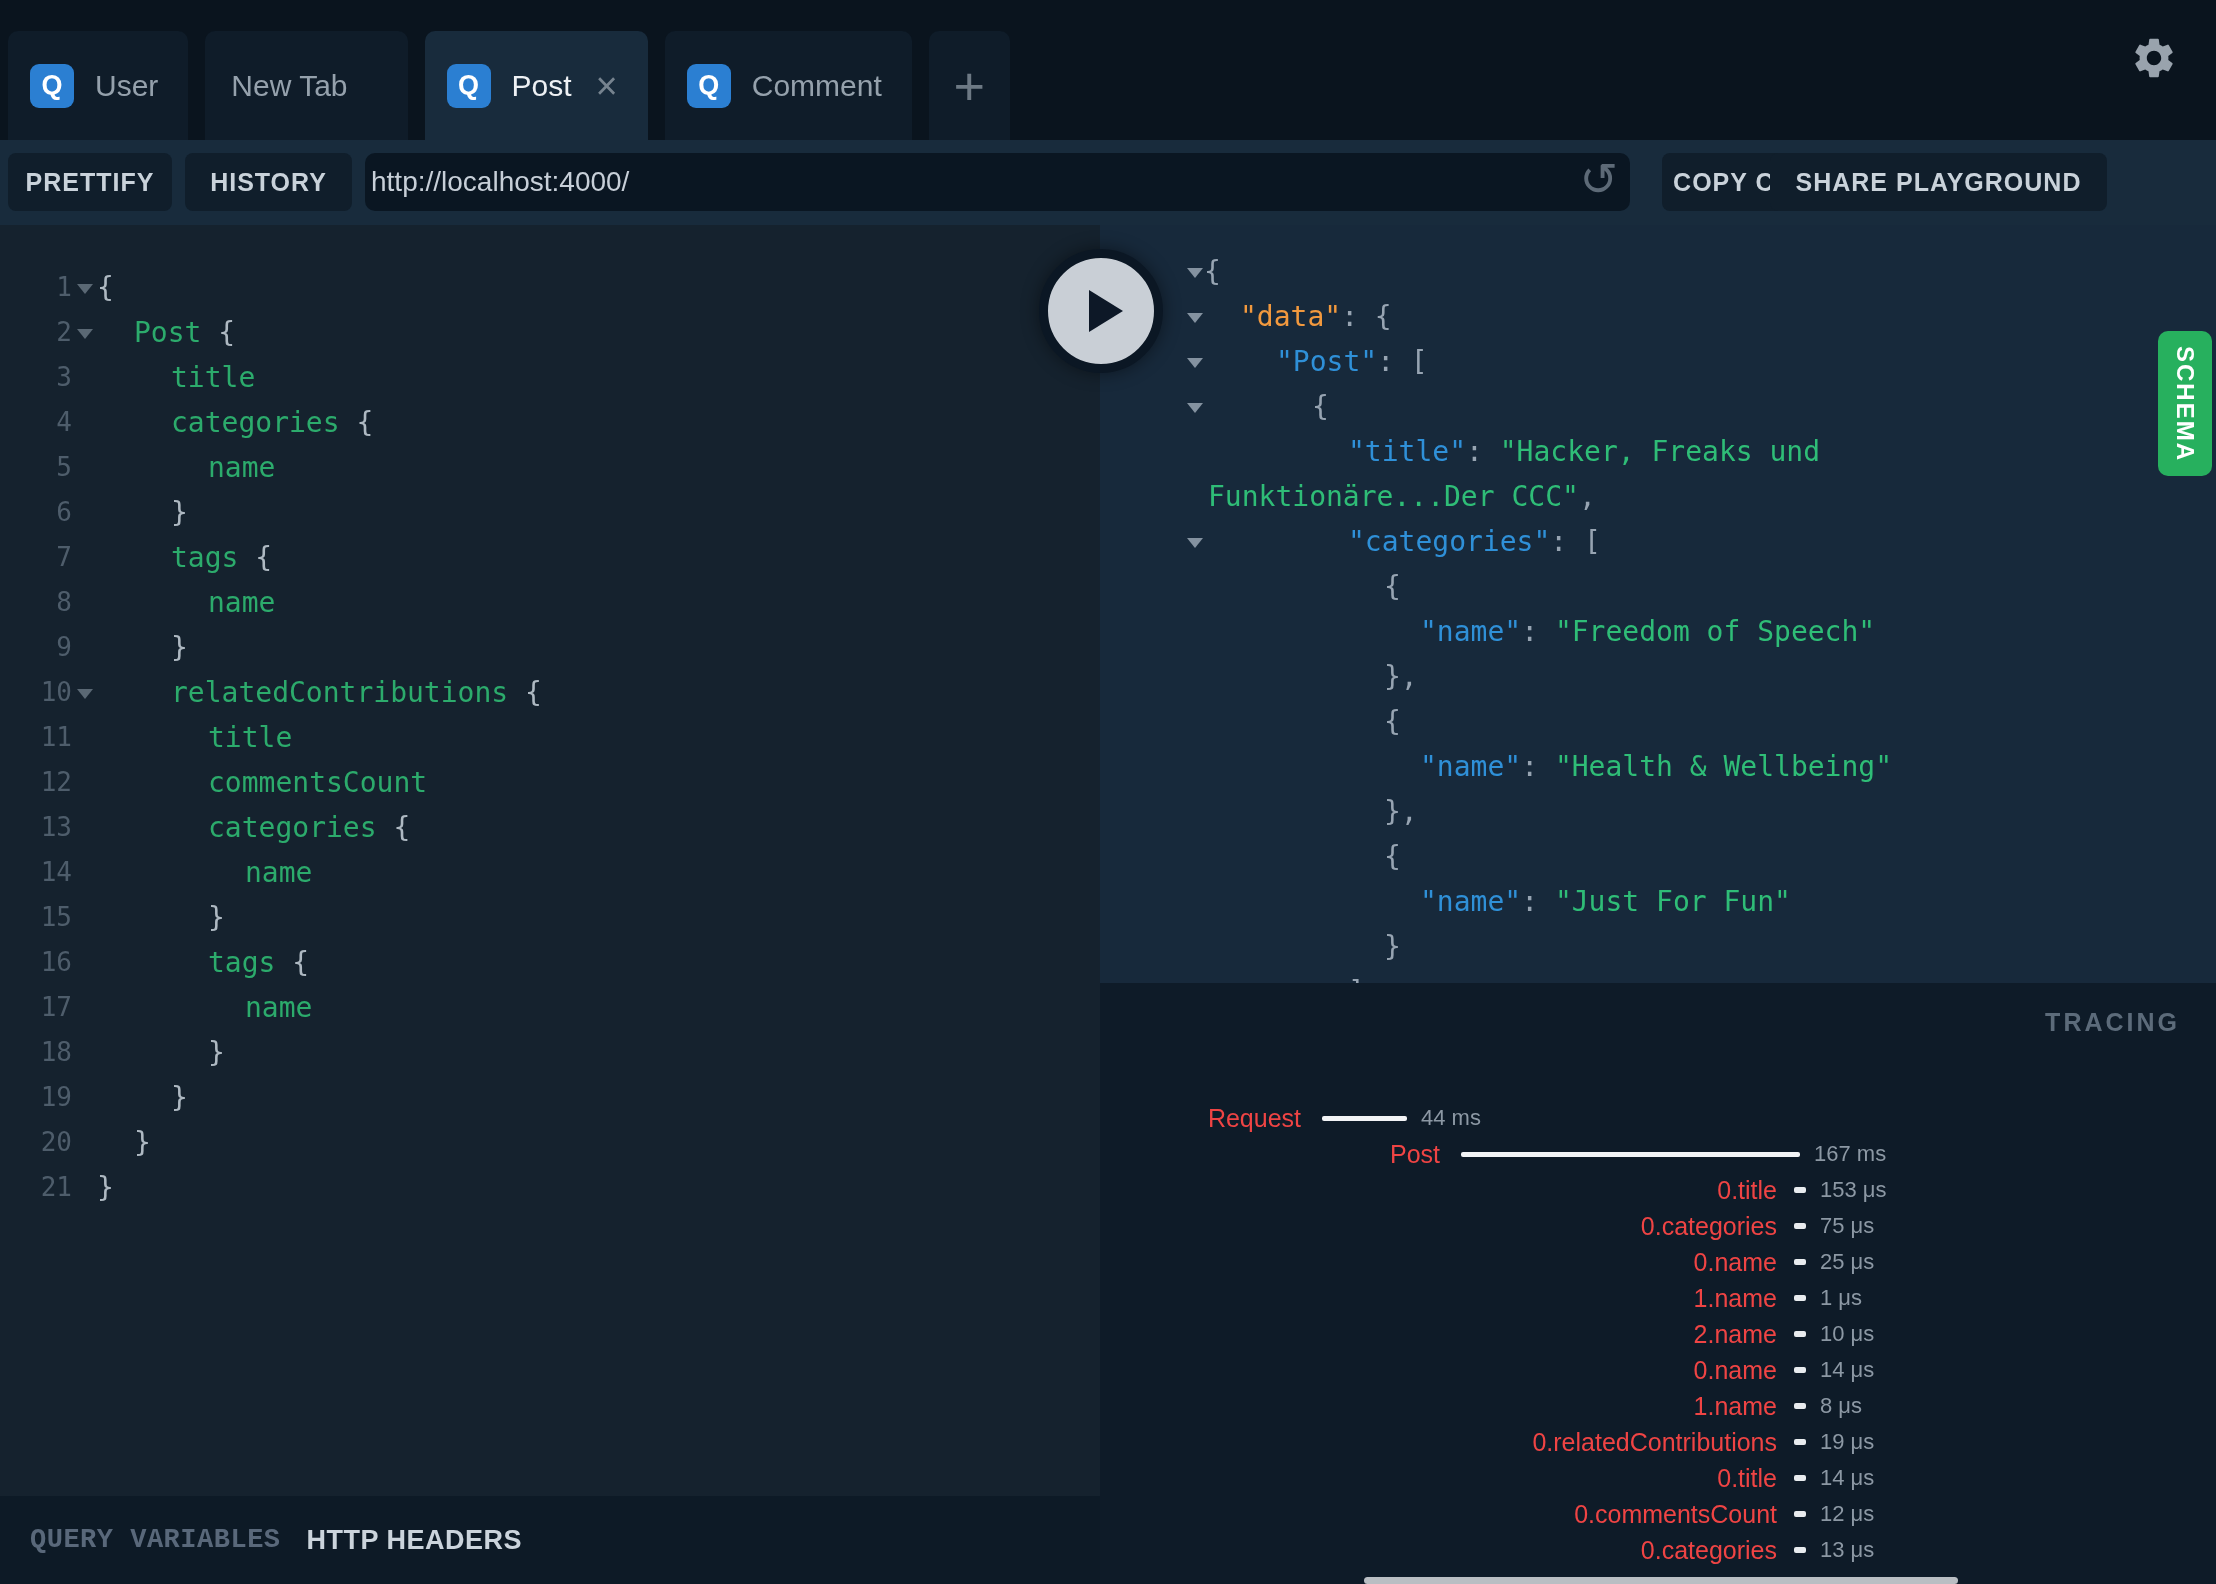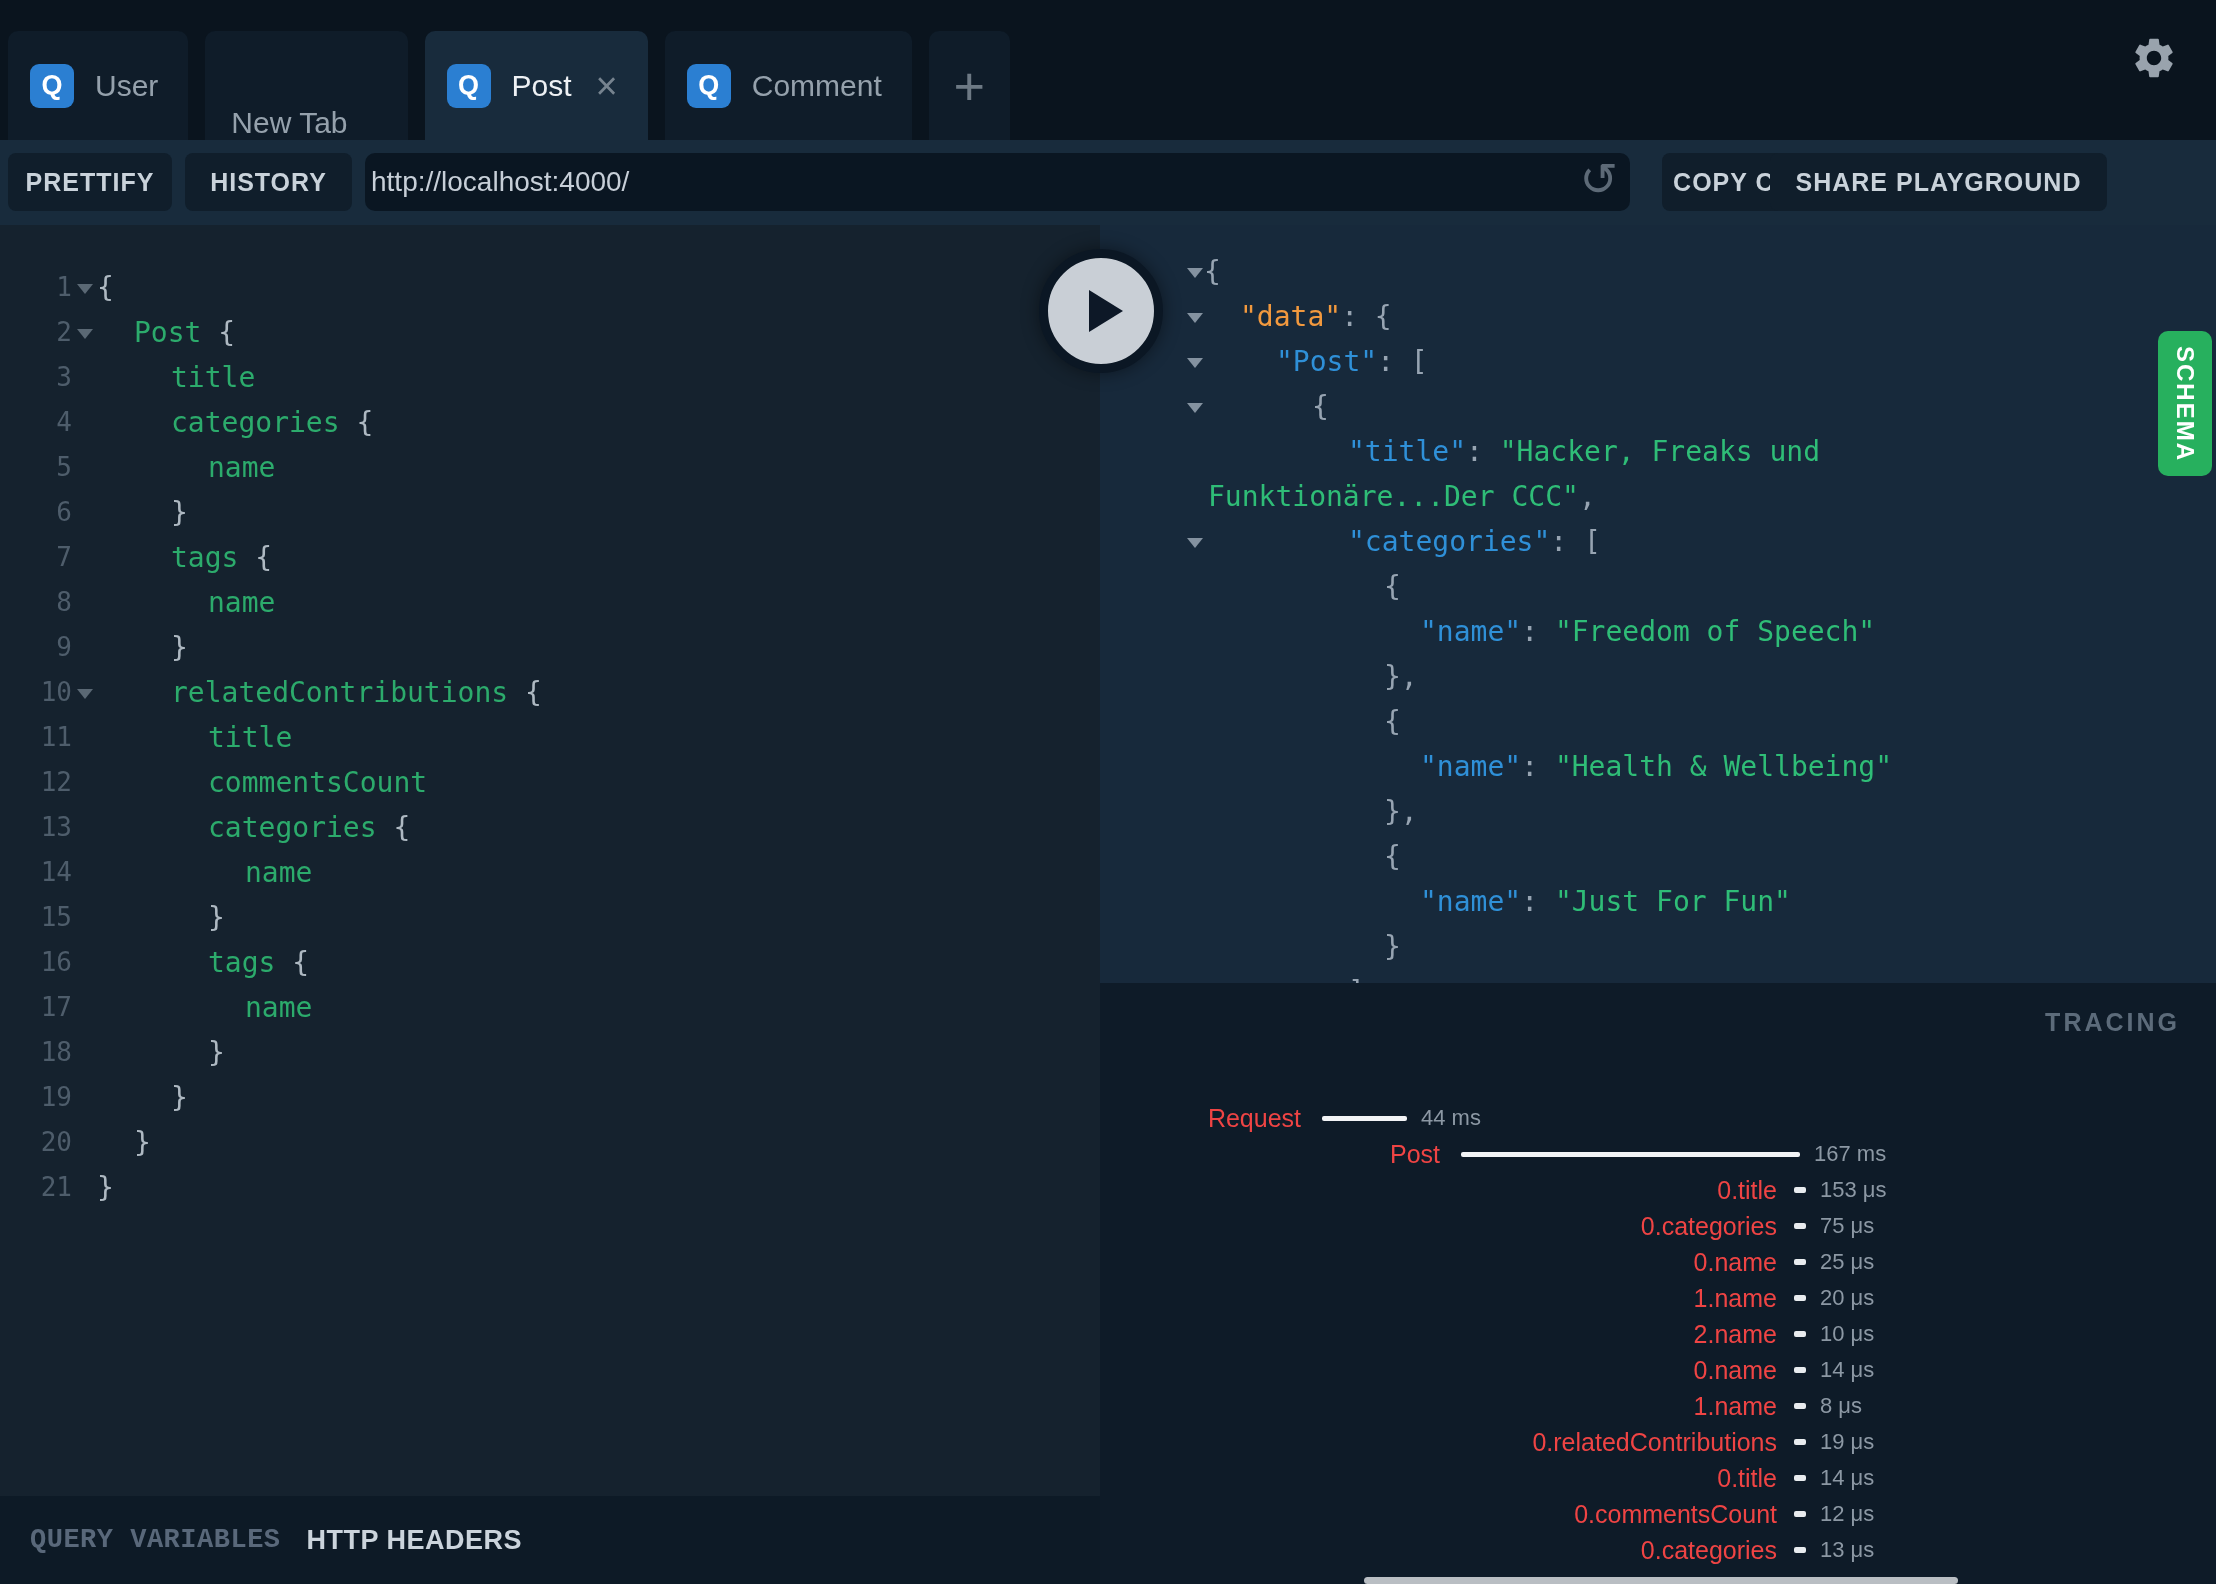--- a/index.html
+++ b/index.html
@@ -7,21 +7,21 @@
     width:2216px;height:1584px;position:relative;overflow:hidden;
     background:#0a141e;font-family:"Liberation Sans",sans-serif;
     -webkit-font-smoothing:antialiased;
   }
   
   .topbar{position:absolute;top:0;left:0;right:0;height:140px;background:#0a141e;}
   .tabs{position:absolute;left:8px;top:31px;display:flex;gap:17px;height:109px;align-items:flex-end;}
   .tab{display:flex;align-items:center;height:109px;border-radius:10px 10px 0 0;
        background:#0f1c29;padding:0 30px 0 22px;cursor:pointer;}
   .tab.active{background:#182b3c;}
-  .tab--plain{padding-left:26px;padding-right:60px;align-items:flex-end;}
+  .tab--plain{padding-left:26px;padding-right:60px;}
   .tab-label{font-size:30px;color:#95a1ac;white-space:nowrap;}
   .tab.active .tab-label{color:#eef1f4;}
   .qbadge{width:44px;height:44px;border-radius:9px;background:#2b7fd2;color:#fff;
           font-size:27px;font-weight:700;display:flex;align-items:center;justify-content:center;
           margin-right:21px;flex:none;}
   .tab-close{margin-left:24px;font-size:38px;color:#76838f;line-height:1;font-weight:400;}
   .tab-add{display:flex;align-items:center;justify-content:center;width:81px;height:109px;
            border-radius:10px 10px 0 0;background:#0f1c29;color:#6d7984;font-size:54px;font-weight:300;cursor:pointer;}
   .gear{position:absolute;top:34px;right:38px;width:48px;height:48px;cursor:pointer;}
   
@@ -362,21 +362,21 @@
         <span class="ttime">75 μs</span>
       </div>
       <div class="trow">
         <span class="tlabel" style="width: 677px;">0.name</span>
         <span class="tdot"></span>
         <span class="ttime">25 μs</span>
       </div>
       <div class="trow">
         <span class="tlabel" style="width: 677px;">1.name</span>
         <span class="tdot"></span>
-        <span class="ttime">20 μs</span>
+        <span class="ttime">1 μs</span>
       </div>
       <div class="trow">
         <span class="tlabel" style="width: 677px;">2.name</span>
         <span class="tdot"></span>
         <span class="ttime">10 μs</span>
       </div>
       <div class="trow">
         <span class="tlabel" style="width: 677px;">0.name</span>
         <span class="tdot"></span>
         <span class="ttime">14 μs</span>

